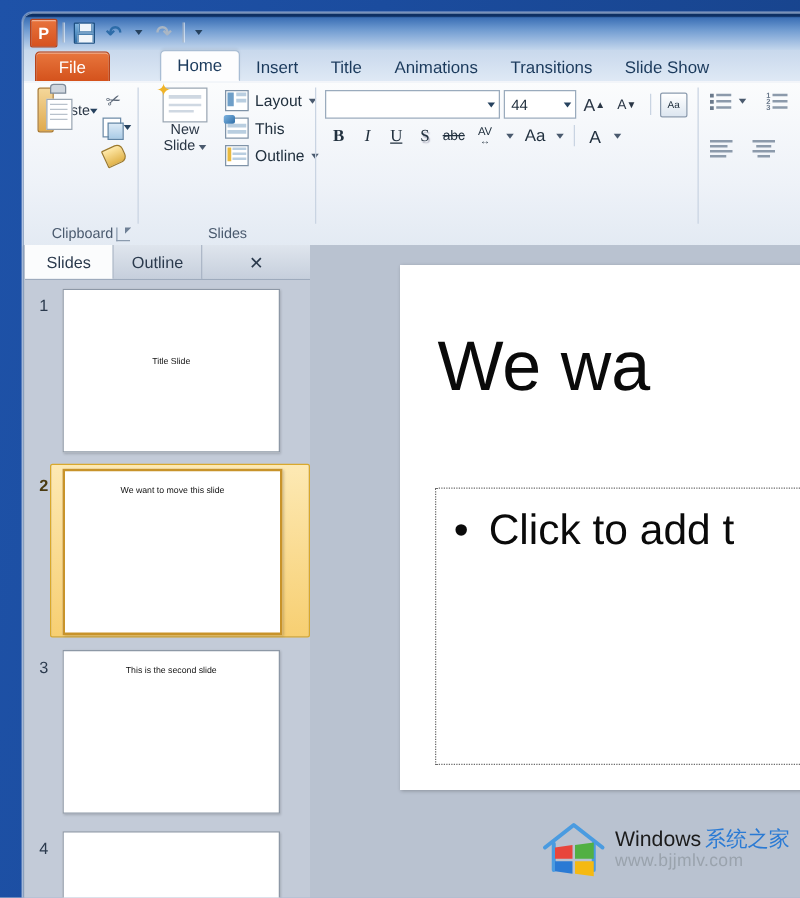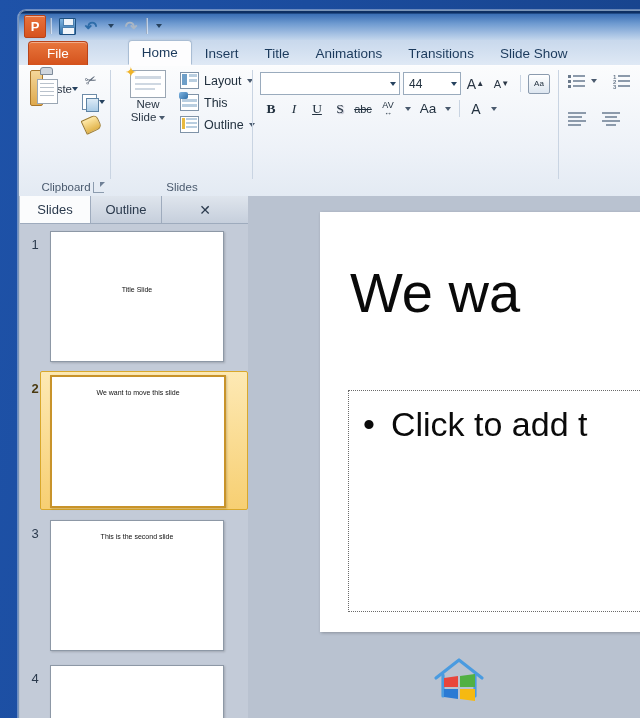--- a/index.html
+++ b/index.html
@@ -669,13 +669,19 @@
     <svg width="54" height="50" viewBox="0 0 54 50">
       <polyline points="4,24 27,6 50,24" fill="none" stroke="#4a9be0" stroke-width="3.2" stroke-linejoin="round" stroke-linecap="round"></polyline>
       <line x1="11" y1="21" x2="11" y2="42" stroke="#4a9be0" stroke-width="3.2" stroke-linecap="round"></line>
       <line x1="43" y1="21" x2="43" y2="42" stroke="#4a9be0" stroke-width="3.2" stroke-linecap="round"></line>
       <polygon points="12,24 26,22 26,33 12,33" fill="#e8453c"></polygon>
       <polygon points="28,22 43,20 43,33 28,33" fill="#52b043"></polygon>
       <polygon points="12,35 26,35 26,45 12,43" fill="#2a7ad4"></polygon>
       <polygon points="28,35 43,35 43,47 28,45" fill="#f5b912"></polygon>
     </svg>
   </div>
+  <div id="wm-text">
+    <div class="wm-line1">
+      <span class="en">Windows</span><span class="cn">系统之家</span>
+    </div>
+    <div class="wm-line2">www.bjjmlv.com</div>
+  </div>
 </div>
 
 </body></html>

